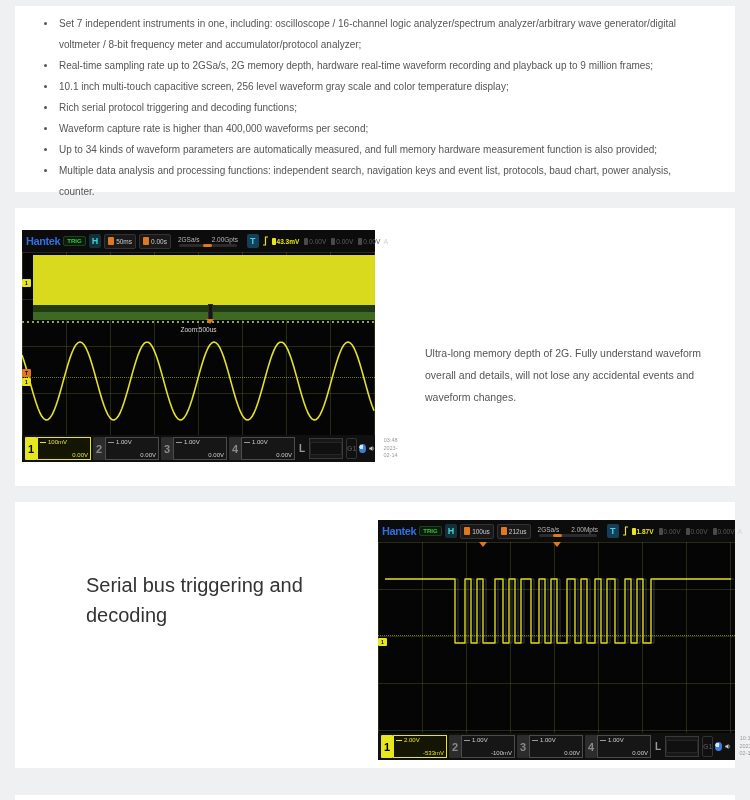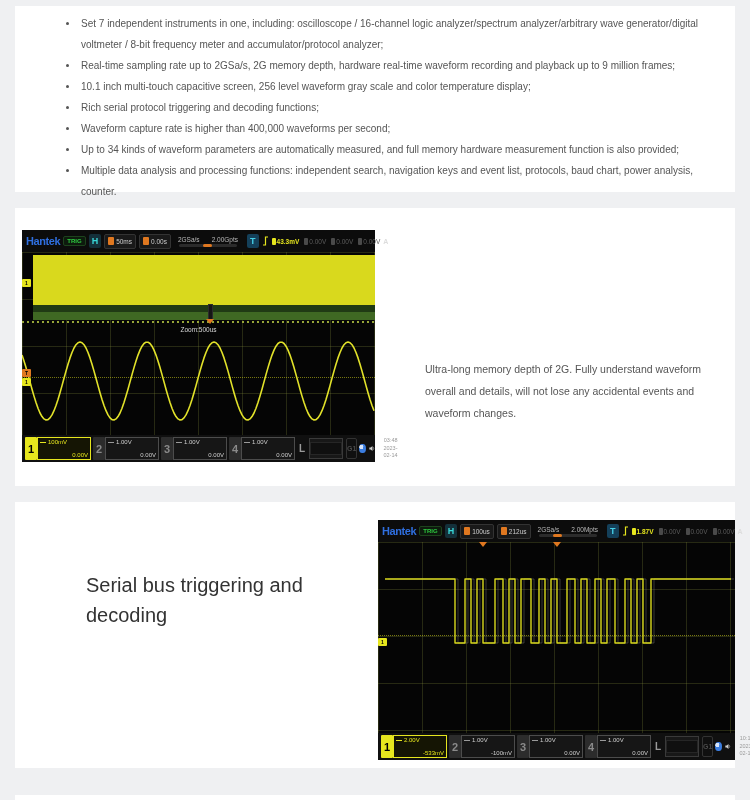--- a/index.html
+++ b/index.html
@@ -4,28 +4,28 @@
 <style>
   html,body{margin:0;padding:0;}
   #page{position:relative;width:750px;height:800px;background:#eff0f2;font-family:"Liberation Sans",sans-serif;overflow:hidden;}
   .card{position:absolute;background:#ffffff;}
   #card-features{left:15px;top:6px;width:720px;height:186px;}
   #card-memory{left:15px;top:208px;width:720px;height:278px;}
   #card-serial{left:15px;top:502px;width:720px;height:266px;}
   #footer-strip{position:absolute;left:15px;top:795px;width:720px;height:5px;background:#ffffff;}
 
   
-  #feature-list{margin:0;padding:7px 28px 0 64px;font-size:10px;line-height:21px;color:#555;}
+  #feature-list{margin:0;padding:7px 28px 0 42px;font-size:10px;line-height:21px;color:#555;}
   #feature-list li{padding-left:2px;}
 
   
   .sec-heading{position:absolute;margin:0;font-weight:400;font-size:20px;line-height:30px;color:#333;}
   .sec-body{position:absolute;margin:0;font-size:10.5px;line-height:22px;color:#555;}
   #memory-heading{left:425px;top:266px;width:280px;}
-  #memory-body{left:425px;top:358px;width:282px;}
+  #memory-body{left:425px;top:342px;width:282px;}
   #serial-heading{left:86px;top:570px;width:230px;}
   #serial-body{left:70px;top:645px;width:304px;}
 
   
   .scope{position:absolute;background:#000;display:flex;flex-direction:column;}
   #scope1{left:22px;top:230px;width:353px;height:232px;}
   #scope2{left:378px;top:520px;width:357px;height:240px;}
 
   .sc-head{height:22px;flex:none;background:#0c0c0c;display:flex;align-items:center;gap:3px;padding:0 4px;}
   .brand{color:#2f6fe0;font-weight:bold;font-size:11px;letter-spacing:-0.4px;}

